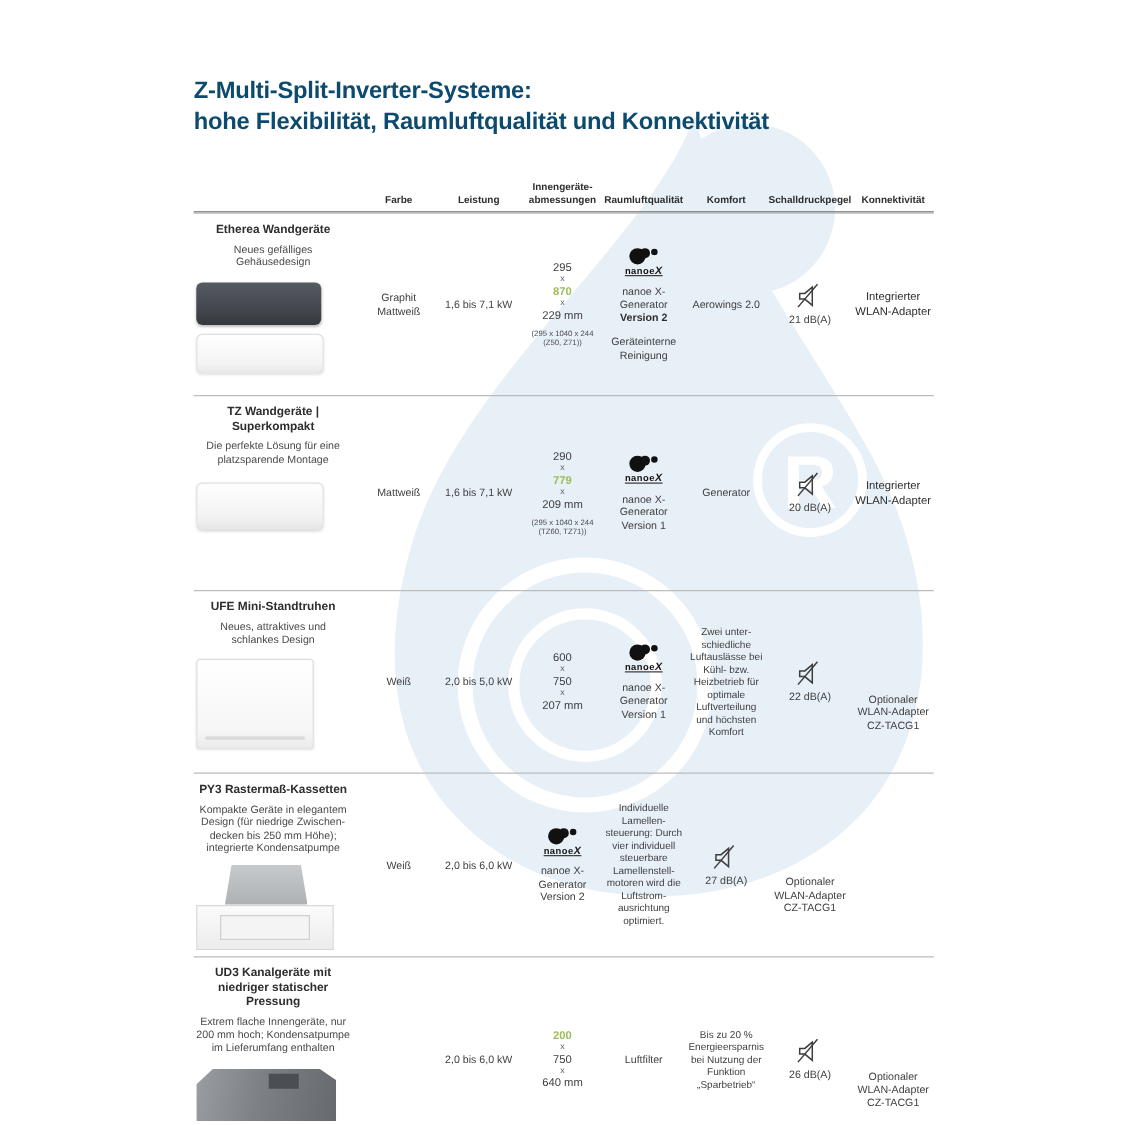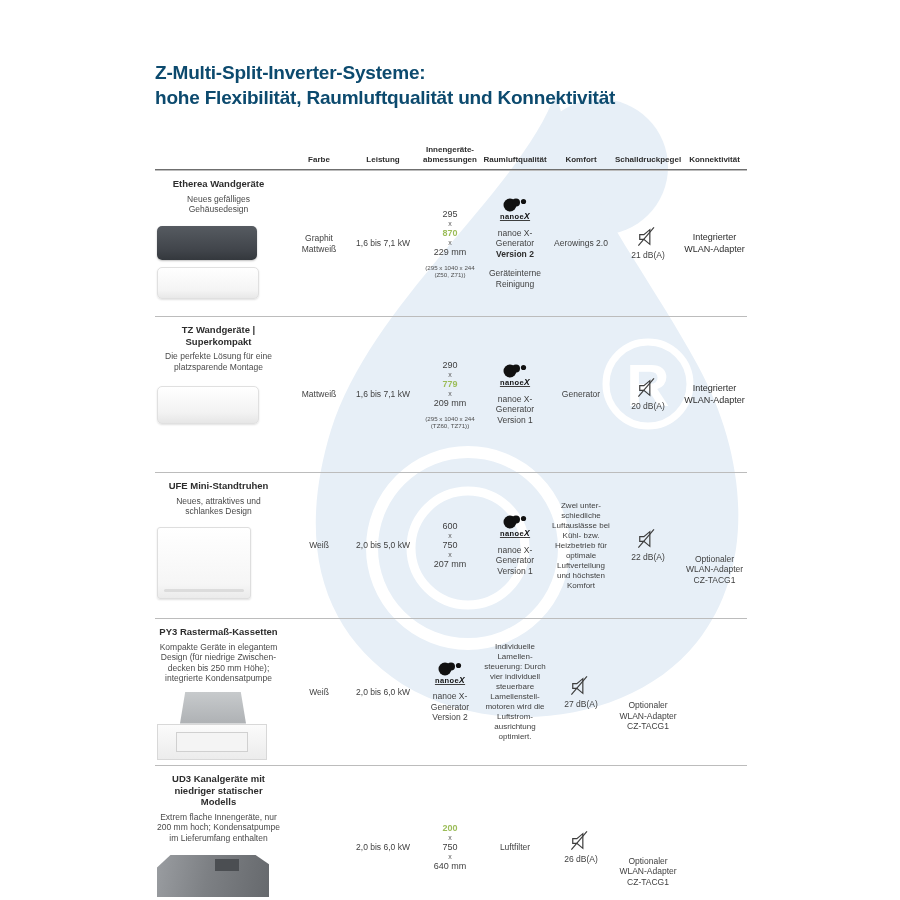--- a/index.html
+++ b/index.html
@@ -245,34 +245,35 @@
           <path d="M4 9.5 H8.5 L15 4 V20 L8.5 14.5 H4 Z" fill="none" stroke="#3d3d3d" stroke-width="1.3"></path>
           <line x1="2.5" y1="21.5" x2="19.5" y2="1.5" stroke="#3d3d3d" stroke-width="1.3"></line>
         </svg>
         <div>27 dB(A)</div>
       </div>
       <div class="cell konn-normal">Optionaler WLAN-Adapter CZ-TACG1</div>
     </div>
 
     <div class="grid row r5">
       <div class="cell name-cell">
-        <div class="prod-name">UD3 Kanalgeräte mit niedriger statischer Modells</div>
+        <div class="prod-name">UD3 Kanalgeräte mit niedriger statischer Pressung</div>
         <div class="prod-desc">Extrem flache Innengeräte, nur 200 mm hoch; Kondensatpumpe im Lieferumfang enthalten</div>
         <div class="duct"></div>
       </div>
       <div class="cell"></div>
       <div class="cell">2,0 bis 6,0 kW</div>
       <div class="cell dims">
         <div class="green">200</div>
         <div class="sep">x</div>
         <div>750</div>
         <div class="sep">x</div>
         <div>640 mm</div>
       </div>
       <div class="cell">Luftfilter</div>
+      <div class="cell para">Bis zu 20 % Energie­ersparnis bei Nutzung der Funktion „Sparbetrieb“</div>
       <div class="cell mute-wrap">
         <svg width="24" height="22" viewBox="0 0 26 24">
           <path d="M4 9.5 H8.5 L15 4 V20 L8.5 14.5 H4 Z" fill="none" stroke="#3d3d3d" stroke-width="1.3"></path>
           <line x1="2.5" y1="21.5" x2="19.5" y2="1.5" stroke="#3d3d3d" stroke-width="1.3"></line>
         </svg>
         <div>26 dB(A)</div>
       </div>
       <div class="cell konn-normal">Optionaler WLAN-Adapter CZ-TACG1</div>
     </div>
 

